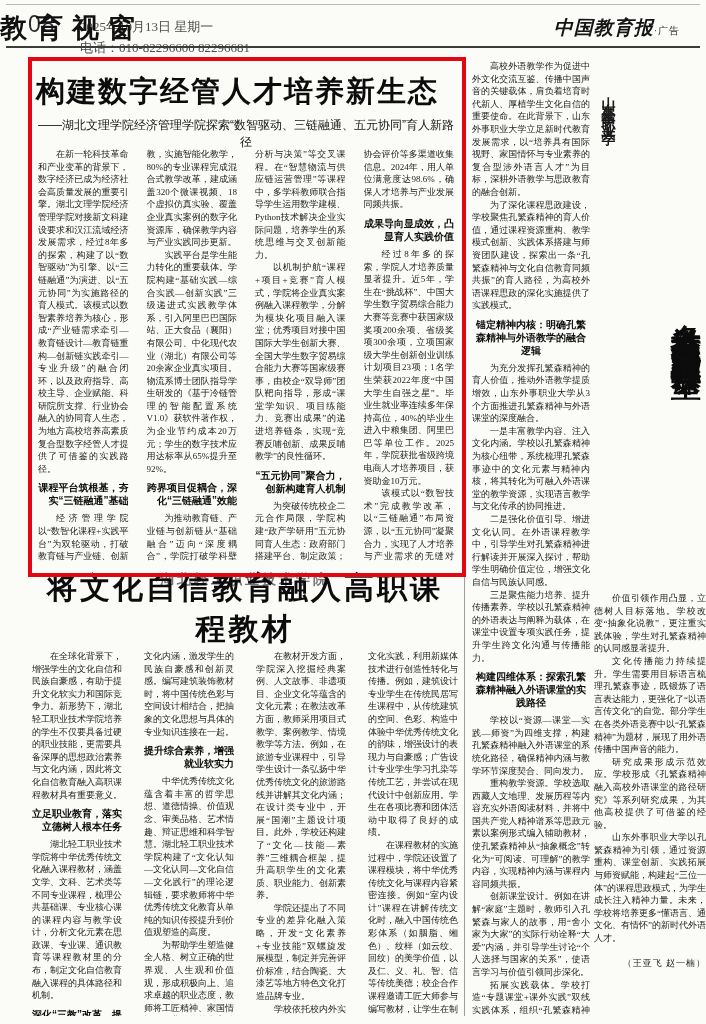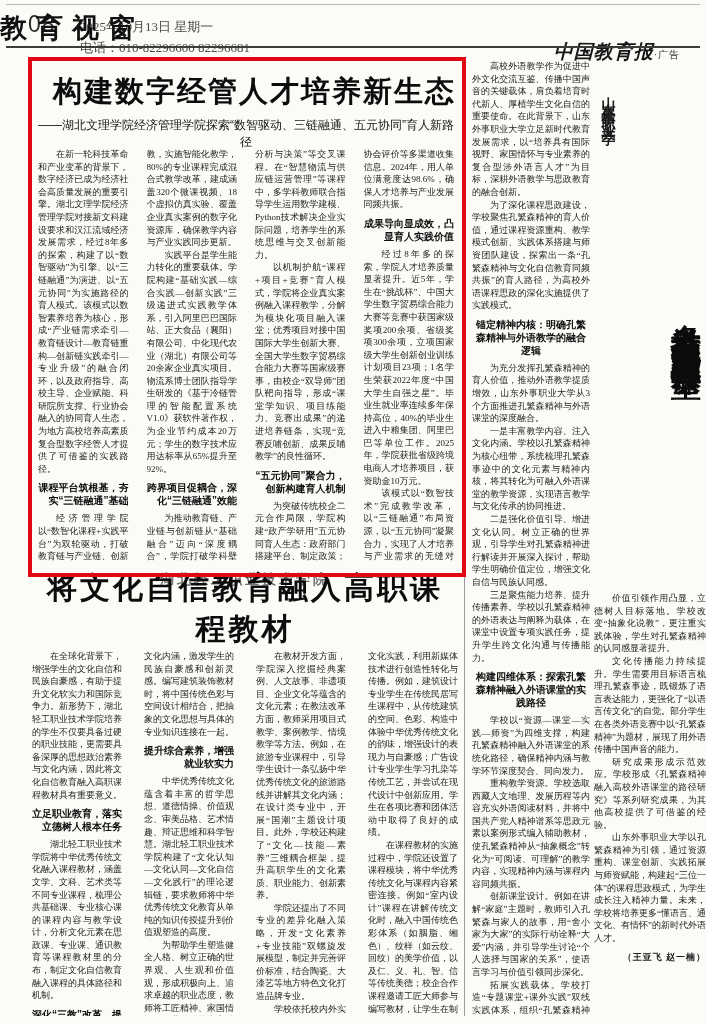--- a/index.html
+++ b/index.html
@@ -9,44 +9,44 @@
     font-family:"Liberation Serif","DejaVu Serif",serif;
   }
   
   .top-hairline{position:absolute;top:4px;left:6px;right:6px;height:1px;background:#b9b9b9;}
   .page-num{position:absolute;left:28px;top:11px;font-family:"Liberation Sans",sans-serif;
     font-size:23px;font-weight:400;color:#2b2b2b;letter-spacing:1px;}
   .date-block{position:absolute;left:80px;top:17px;font-size:13px;color:#4c4c4c;line-height:1.6;}
   .section-title{position:absolute;left:0;right:0;top:10px;text-align:left;
     font-size:27px;font-weight:bold;letter-spacing:9px;color:#111;}
   .masthead{position:absolute;right:26px;top:15px;text-align:right;
-    font-size:19px;font-weight:bold;font-style:italic;color:#151515;letter-spacing:1px;margin-top:24px;}
+    font-size:19px;font-weight:bold;font-style:italic;color:#151515;letter-spacing:1px;}
   .masthead .ad{font-size:10px;font-style:normal;font-weight:normal;color:#333;}
   .header-rule{position:absolute;top:46px;left:6px;right:6px;height:2px;background:#3c3c3c;}
 
   
   .red-box{position:absolute;left:28px;top:57px;width:430px;height:512px;
     border:4px solid #e30613;z-index:60;pointer-events:none;}
 
   
-  .feat-headline{position:absolute;left:36px;width:420px;top:72px;text-align:right;
+  .feat-headline{position:absolute;left:36px;width:420px;top:72px;text-align:left;
     font-family:"Liberation Sans",sans-serif;font-size:29px;font-weight:900;
     letter-spacing:2px;color:#0c0c0c;}
   .feat-subhead{position:absolute;left:36px;width:420px;top:117px;text-align:center;
     font-family:"Liberation Sans",sans-serif;font-size:12px;font-weight:normal;color:#141414;}
   .feat-cols{position:absolute;left:38px;top:148px;width:416px;height:414px;
     display:flex;gap:18px;}
   .bottom-cols{position:absolute;left:32px;top:650px;width:426px;height:366px;
     display:flex;gap:22px;}
   .col{flex:1 1 0;overflow:hidden;font-size:9px;line-height:12.6px;text-align:justify;color:#222;}
   .col p{margin:0;text-indent:2em;}
   .col p.cont{text-indent:0;}
   .col .subhead{font-family:"Liberation Sans",sans-serif;font-weight:bold;font-size:10px;
     line-height:13px;margin:6px 0 5px;color:#0e0e0e;text-align:right;}
-  .col .byline{text-align:right;margin-top:6px;font-size:9px;letter-spacing:1px;color:#222;font-weight:bold;}
+  .col .byline{text-align:right;margin-top:12px;font-size:9px;letter-spacing:1px;color:#222;}
 
   
   .bottom-kicker{position:absolute;left:32px;width:426px;top:571px;text-align:center;
     font-family:"Liberation Sans",sans-serif;font-size:14px;font-weight:bold;
     letter-spacing:3px;color:#737373;}
   .bottom-headline{position:absolute;left:32px;width:426px;top:568px;text-align:center;
     font-family:"Liberation Sans",sans-serif;font-size:30px;font-weight:900;
     letter-spacing:3px;color:#0c0c0c;}
 
   
@@ -138,21 +138,21 @@
 </div>
 
 <div class="v-separator"></div>
 <div class="right-article">
   <div class="right-left-col col">
       <p>高校外语教学作为促进中外文化交流互鉴、传播中国声音的关键载体，肩负着培育时代新人、厚植学生文化自信的重要使命。在此背景下，山东外事职业大学立足新时代教育发展需求，以“培养具有国际视野、家国情怀与专业素养的复合型涉外语言人才”为目标，深耕外语教学与思政教育的融合创新。</p>
       <p>为了深化课程思政建设，学校聚焦孔繁森精神的育人价值，通过课程资源重构、教学模式创新、实践体系搭建与师资团队建设，探索出一条“孔繁森精神与文化自信教育同频共振”的育人路径，为高校外语课程思政的深化实施提供了实践模式。</p>
       <div class="subhead">锚定精神内核：明确孔繁森精神与外语教学的融合逻辑</div>
       <p>为充分发挥孔繁森精神的育人价值，推动外语教学提质增效，山东外事职业大学从3个方面推进孔繁森精神与外语课堂的深度融合。</p>
       <p>一是丰富教学内容、注入文化内涵。学校以孔繁森精神为核心纽带，系统梳理孔繁森事迹中的文化元素与精神内核，将其转化为可融入外语课堂的教学资源，实现语言教学与文化传承的协同推进。</p>
-      <p>二是强化价值引导、增进文化认同。树立正确的世界观，引导学生对孔繁森精神进行解读并开展深入探讨，帮助学生明确价值定位，增强文化自信与民族认同感。</p>
+      <p>二是强化价值引导、增进文化认同。在外语课程教学中，引导学生对孔繁森精神进行解读并开展深入探讨，帮助学生明确价值定位，增强文化自信与民族认同感。</p>
       <p>三是聚焦能力培养、提升传播素养。学校以孔繁森精神的外语表达与阐释为载体，在课堂中设置专项实践任务，提升学生跨文化沟通与传播能力。</p>
       <div class="subhead">构建四维体系：探索孔繁森精神融入外语课堂的实践路径</div>
       <p>学校以“资源—课堂—实践—师资”为四维支撑，构建孔繁森精神融入外语课堂的系统化路径，确保精神内涵与教学环节深度契合、同向发力。</p>
       <p>重构教学资源。学校选取西藏人文地理、发展历程等内容充实外语阅读材料，并将中国共产党人精神谱系等思政元素以案例形式编入辅助教材，使孔繁森精神从“抽象概念”转化为“可阅读、可理解”的教学内容，实现精神内涵与课程内容同频共振。</p>
       <p>创新课堂设计。例如在讲解“家庭”主题时，教师引入孔繁森与家人的故事，用“舍小家为大家”的实际行动诠释“大爱”内涵，并引导学生讨论“个人选择与国家的关系”，使语言学习与价值引领同步深化。</p>
       <p>拓展实践载体。学校打造“专题课堂+课外实践”双线实践体系，组织“孔繁森精神小课堂”活动，让学生通过角色扮演开展场景演绎；利用寒暑假组织学生赴孔繁森同志纪念馆研学，加深对精神内涵的认同。</p>
     </div>
   <div class="v-kicker">山东外事职业大学</div>
   <div class="v-headline">多举措推动孔繁森精神融入外语课堂</div>
   <div class="right-right-col col">

